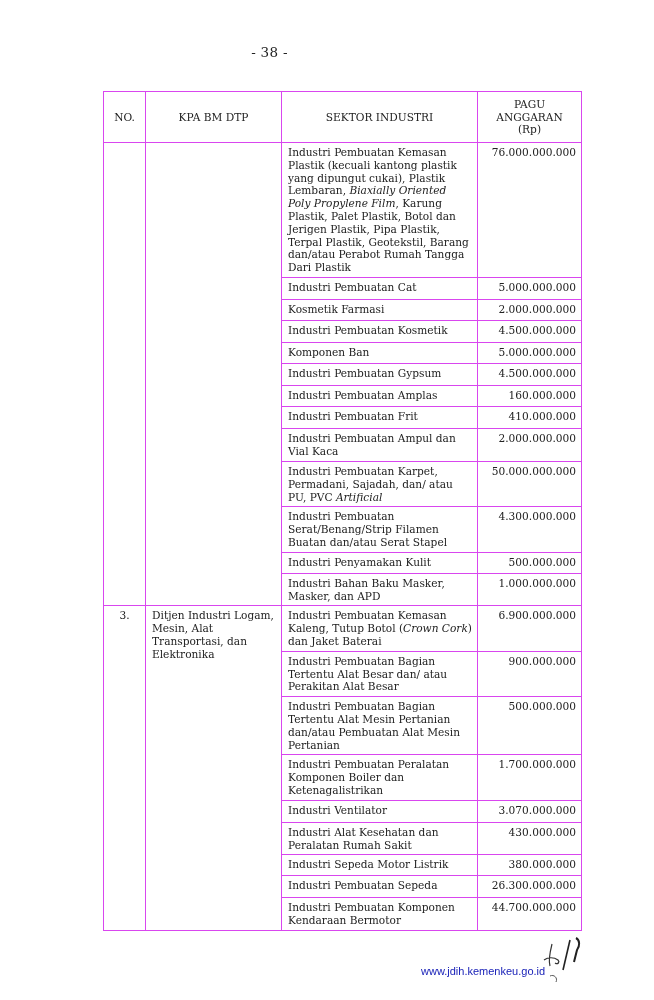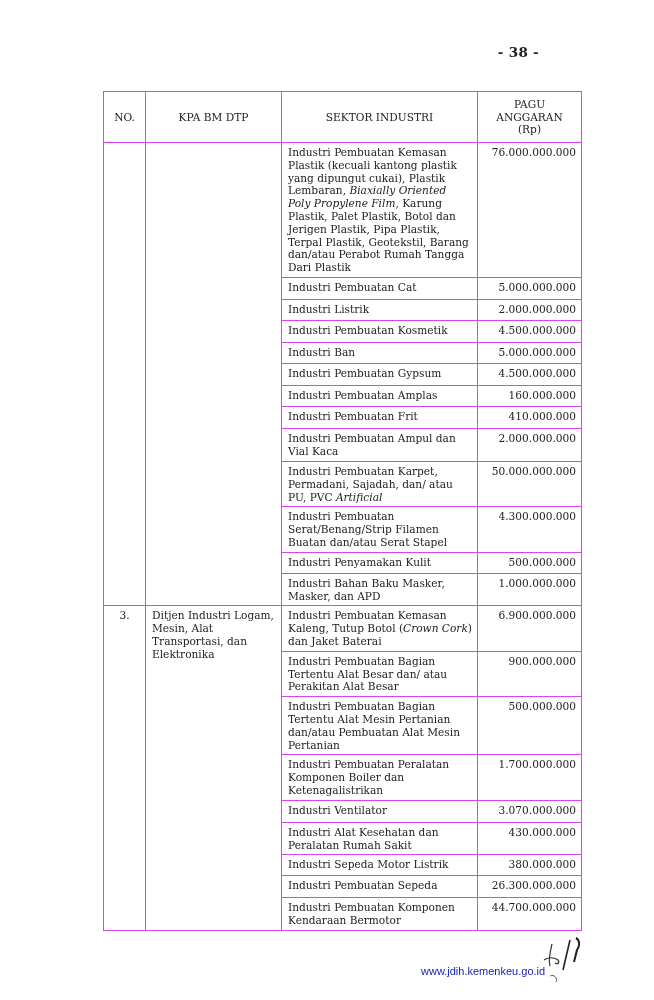--- a/index.html
+++ b/index.html
@@ -1,19 +1,19 @@
 <!DOCTYPE html>
 <html><head>
 <meta charset="utf-8">
 <style>
   html, body { margin: 0; padding: 0; background: #ffffff; }
   body { width: 654px; height: 1000px; position: relative; overflow: hidden;
          font-family: "DejaVu Serif", "Liberation Serif", serif; color: #222; }
-  .page-number { position: absolute; top: 44px; left: 0; width: 539px; text-align: right;
-                 font-size: 13.5px; letter-spacing: 0.3px; font-weight: bold; }
+  .page-number { position: absolute; top: 44px; left: 0; width: 539px; text-align: center;
+                 font-size: 13.5px; letter-spacing: 0.3px; }
   table.budget { position: absolute; left: 103px; top: 91px; width: 478px;
                  border-collapse: collapse; table-layout: fixed; }
   table.budget td, table.budget th { border: 1px solid #d946ef; vertical-align: top;
                  font-size: 10.6px; line-height: 12.8px; font-weight: normal; padding: 0; }
   table.budget th { vertical-align: middle; text-align: center; height: 50px; }
   col.c-no { width: 42px; } col.c-kpa { width: 136px; } col.c-sek { width: 196px; } col.c-pagu { width: 104px; }
   .cell-sek { padding: 3px 5px 3px 6px !important; text-align: left; }
   .cell-pagu { padding: 3px 5px 3px 4px !important; text-align: right; }
   .cell-no { text-align: center; padding-top: 3px !important; }
   .cell-kpa { padding: 3px 4px 3px 6px !important; }
@@ -51,29 +51,29 @@
         <td class="cell-no" rowspan="13"></td>
         <td class="cell-kpa" rowspan="13"></td>
         <td class="cell-sek"><span>Industri Pembuatan Kemasan Plastik (kecuali kantong plastik yang dipungut cukai), Plastik Lembaran, </span><span style="font-style: italic;">Biaxially Oriented Poly Propylene Film</span><span>, Karung Plastik, Palet Plastik, Botol dan Jerigen Plastik, Pipa Plastik, Terpal Plastik, Geotekstil, Barang dan/atau Perabot Rumah Tangga Dari Plastik</span></td>
         <td class="cell-pagu">76.000.000.000</td>
       </tr>
       <tr style="height: 22px;">
         <td class="cell-sek"><span>Industri Pembuatan Cat</span></td>
         <td class="cell-pagu">5.000.000.000</td>
       </tr>
       <tr style="height: 21px;">
-        <td class="cell-sek"><span>Industri Listrik</span></td>
+        <td class="cell-sek"><span>Kosmetik Farmasi</span></td>
         <td class="cell-pagu">2.000.000.000</td>
       </tr>
       <tr style="height: 22px;">
         <td class="cell-sek"><span>Industri Pembuatan Kosmetik</span></td>
         <td class="cell-pagu">4.500.000.000</td>
       </tr>
       <tr style="height: 21px;">
-        <td class="cell-sek"><span>Industri Ban</span></td>
+        <td class="cell-sek"><span>Komponen Ban</span></td>
         <td class="cell-pagu">5.000.000.000</td>
       </tr>
       <tr style="height: 22px;">
         <td class="cell-sek"><span>Industri Pembuatan Gypsum</span></td>
         <td class="cell-pagu">4.500.000.000</td>
       </tr>
       <tr style="height: 21px;">
         <td class="cell-sek"><span>Industri Pembuatan Amplas</span></td>
         <td class="cell-pagu">160.000.000</td>
       </tr>

